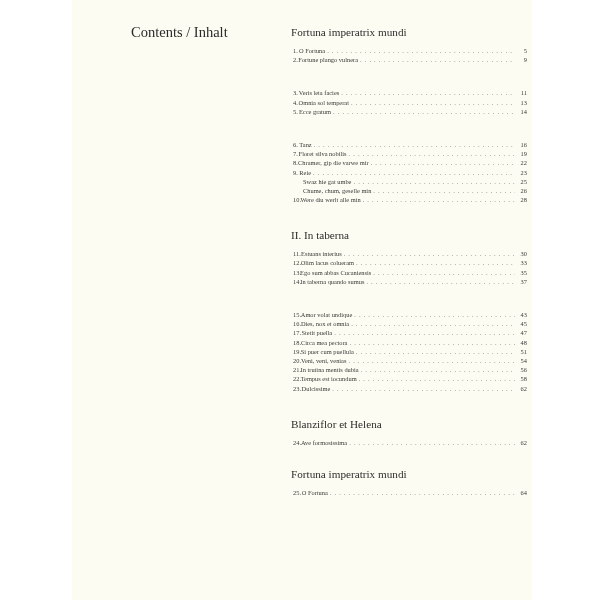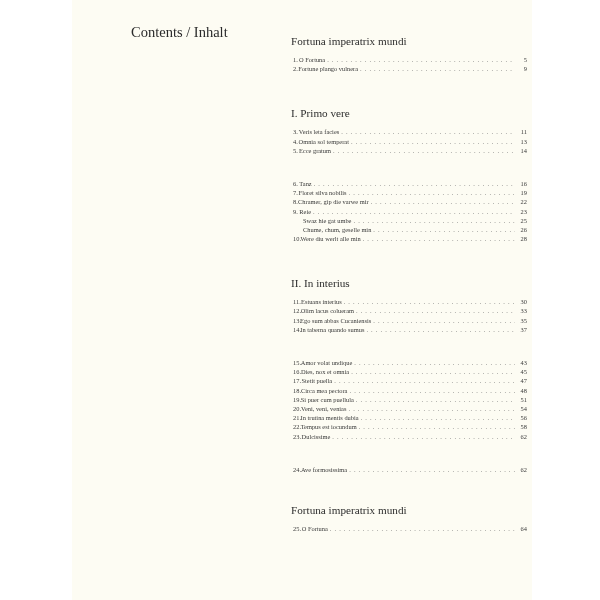--- a/index.html
+++ b/index.html
@@ -38,21 +38,20 @@
     .section {
       margin-bottom: 0;
     }
     .section-heading {
       font-size: 11.2px;
       color: #2c2c2c;
       height: 14px;
       line-height: 14px;
       margin-bottom: 7px;
       white-space: nowrap;
-      margin-top: 9px;
     }
     .entries {
       margin: 0;
       padding: 0;
       list-style: none;
       margin-left: 2px;
     }
     .entry {
       display: flex;
       align-items: baseline;
@@ -111,21 +110,20 @@
             <span class="num">2.</span>
             <span class="title">Fortune plango vulnera</span>
             <span class="leader"></span>
             <span class="page-num">9</span>
           </li>
       </ul>
     </div>
     <div class="gap-lg"></div>
 
     <div class="section">
-      <div class="section-heading">I. Primo vere</div>
       <ul class="entries">
         <li class="entry">
             <span class="num">3.</span>
             <span class="title">Veris leta facies</span>
             <span class="leader"></span>
             <span class="page-num">11</span>
           </li>
         <li class="entry">
             <span class="num">4.</span>
             <span class="title">Omnia sol temperat</span>
@@ -184,21 +182,21 @@
             <span class="num">10.</span>
             <span class="title">Were diu werlt alle min</span>
             <span class="leader"></span>
             <span class="page-num">28</span>
           </li>
       </ul>
     </div>
     <div class="gap-lg"></div>
 
     <div class="section">
-      <div class="section-heading">II. In interius</div>
+      <div class="section-heading">II. In taberna</div>
       <ul class="entries">
         <li class="entry">
             <span class="num">11.</span>
             <span class="title">Estuans interius</span>
             <span class="leader"></span>
             <span class="page-num">30</span>
           </li>
         <li class="entry">
             <span class="num">12.</span>
             <span class="title">Olim lacus colueram</span>
@@ -275,20 +273,21 @@
             <span class="num">23.</span>
             <span class="title">Dulcissime</span>
             <span class="leader"></span>
             <span class="page-num">62</span>
           </li>
       </ul>
     </div>
     <div class="gap-lg"></div>
 
     <div class="section">
+      <div class="section-heading">Blanziflor et Helena</div>
       <ul class="entries">
         <li class="entry">
             <span class="num">24.</span>
             <span class="title">Ave formosissima</span>
             <span class="leader"></span>
             <span class="page-num">62</span>
           </li>
       </ul>
     </div>
     <div class="gap"></div>

